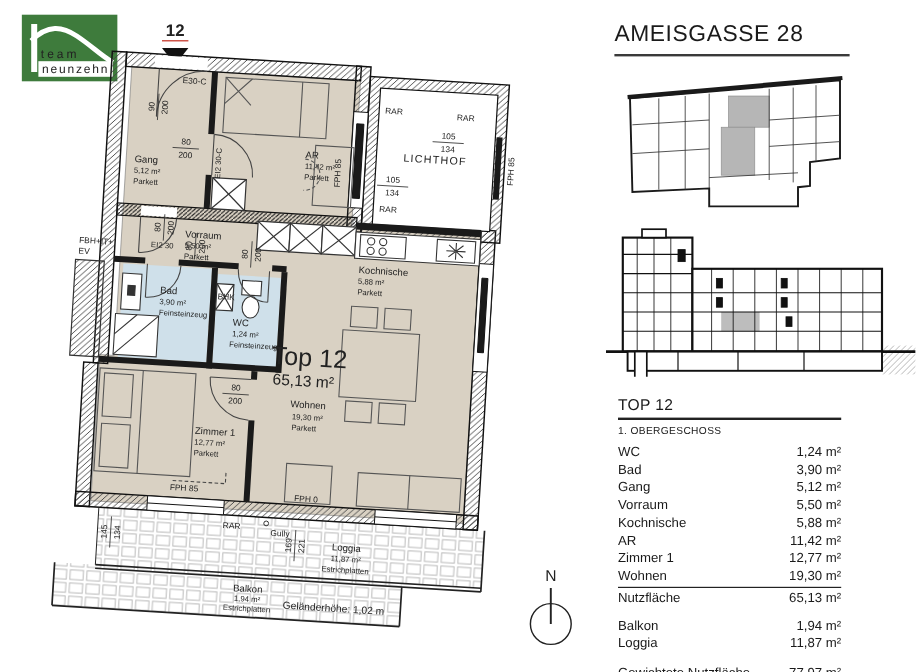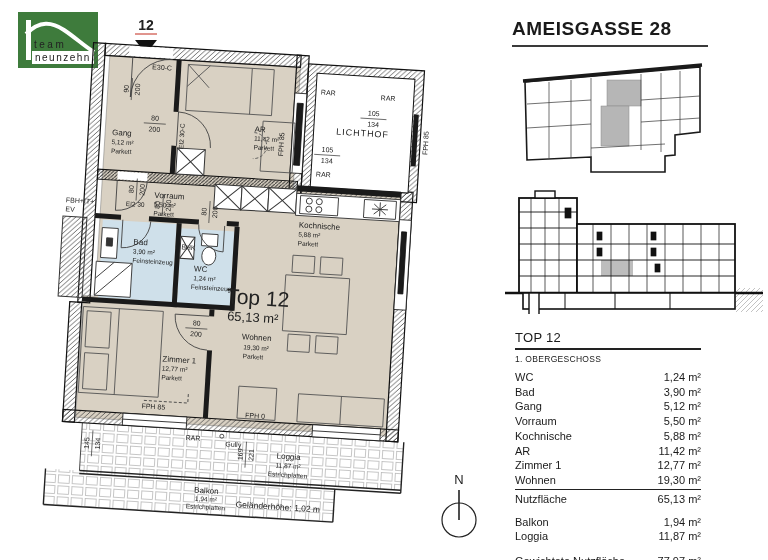--- a/index.html
+++ b/index.html
@@ -2,21 +2,21 @@
 <html><head>
 <meta charset="utf-8">
 <style>
   html,body{margin:0;padding:0;background:#fff;}
   .page{position:relative;width:768px;height:560px;background:#fff;overflow:hidden;
         font-family:"Liberation Sans",sans-serif;color:#1a1a1a;}
   svg text{font-family:"Liberation Sans",sans-serif;fill:#222;}
   .logo{position:absolute;left:18px;top:12px;}
   .plan{position:absolute;left:0;top:0;}
   .rpanel{position:absolute;left:512px;top:18px;width:196px;}
-  .rtitle{font-size:19px;font-weight:bold;letter-spacing:.5px;}
+  .rtitle{font-size:19px;font-weight:normal;letter-spacing:.5px;}
   .rsub{font-size:11px;margin-top:1px;}
   .rule{height:2px;background:#3a3a3a;margin-top:5px;}
   .siteplan{position:absolute;left:515px;top:60px;}
   .elev{position:absolute;left:505px;top:188px;}
   .tblock{position:absolute;left:515px;top:330px;width:186px;font-size:11px;}
   .ttitle{font-size:13px;letter-spacing:.3px;}
   .trule{height:2px;background:#222;margin:3px 0 4px 0;}
   .trule2{height:1px;background:#222;margin:1px 0 2px 0;}
   .storey{font-size:8.5px;letter-spacing:.3px;margin-bottom:6px;}
   .trow{display:flex;justify-content:space-between;line-height:1.34;}

